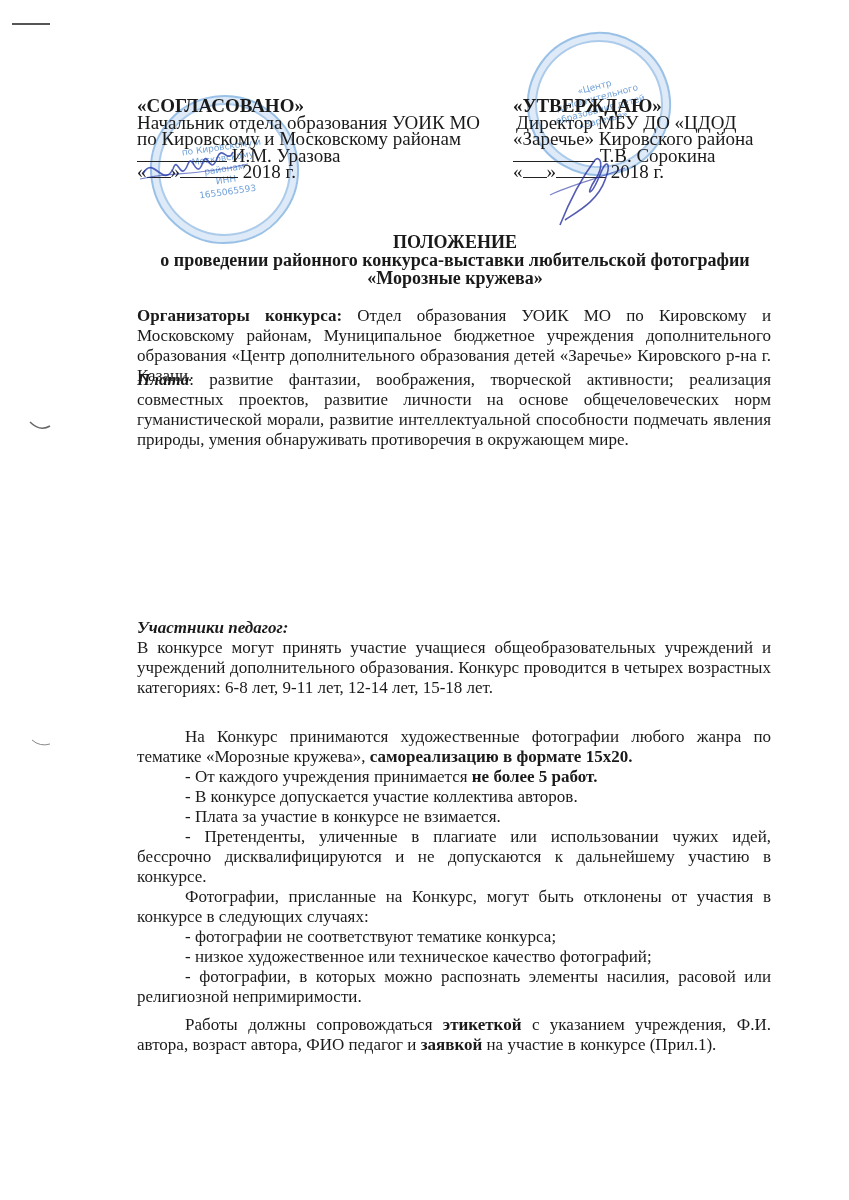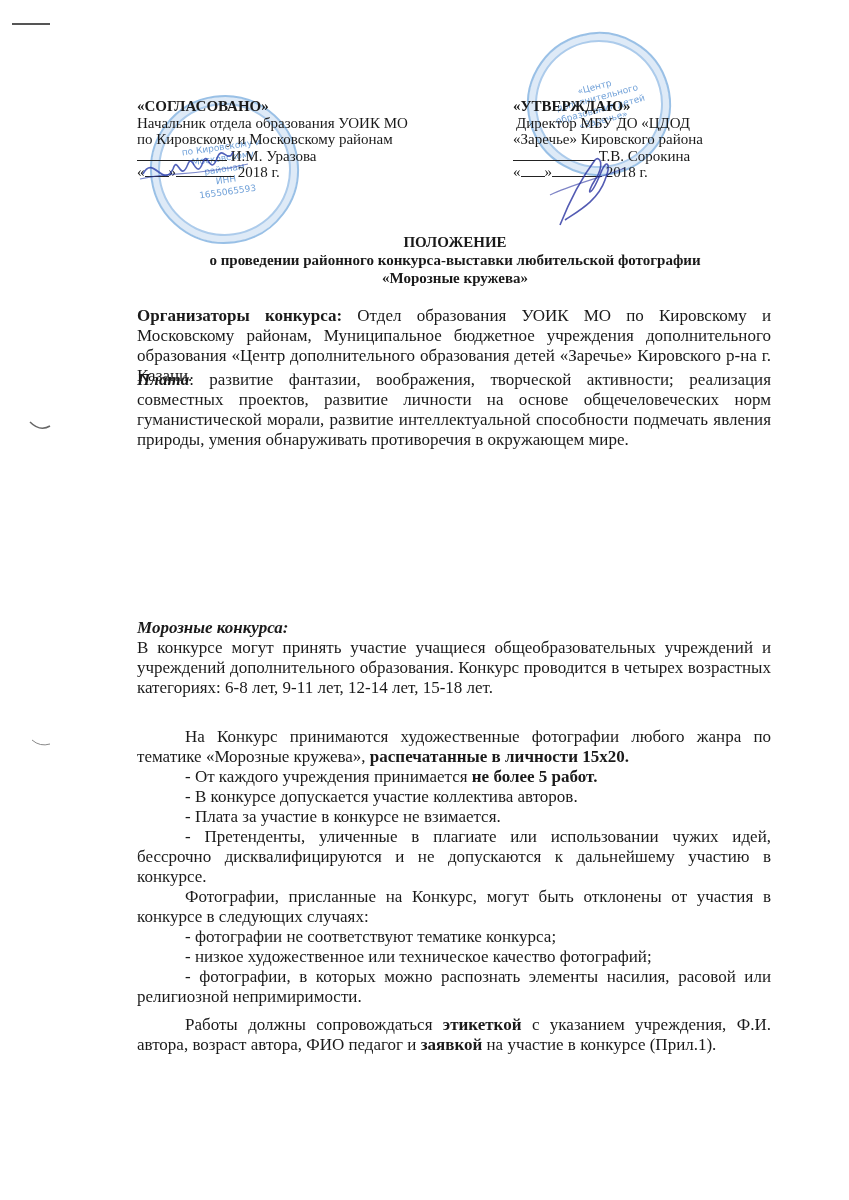--- a/index.html
+++ b/index.html
@@ -7,25 +7,25 @@
          font-family: "Liberation Serif", "DejaVu Serif", serif; color: #1a1a1a; }
   .page { position: absolute; left: 0; top: 0; width: 849px; height: 1200px; }
   .scan-mark { position: absolute; }
   .stamp { position: absolute; border-radius: 50%; border: 2px solid rgba(70,140,210,0.55);
            box-shadow: inset 0 0 0 6px rgba(255,255,255,0.6), inset 0 0 0 8px rgba(70,140,210,0.45);
            color: rgba(50,120,200,0.7); font-family: "DejaVu Sans", sans-serif; font-size: 9px;
            text-align: center; }
   .stamp .inner { position: absolute; left: 50%; top: 50%; transform: translate(-50%,-50%);
                   line-height: 1.25; width: 70%; }
   .sig { position: absolute; }
-  .approval { position: absolute; font-size: 15px; line-height: 16.5px; white-space: nowrap; }
+  .approval { position: absolute; font-size: 19px; line-height: 16.5px; white-space: nowrap; }
   .approval .head { font-weight: bold; }
   .uline { display: inline-block; border-bottom: 1px solid #222; height: 12px; vertical-align: baseline; }
   .title-block { position: absolute; left: 130px; width: 650px; top: 233px; text-align: center;
-                 font-weight: bold; font-size: 15px; line-height: 18px; }
+                 font-weight: bold; font-size: 18px; line-height: 18px; }
   .body { position: absolute; left: 137px; width: 634px; font-size: 17px; line-height: 20px;
           text-align: justify; }
   .body p { margin: 0; }
   .lbl-b { font-weight: bold; }
   .lbl-bi { font-weight: bold; font-style: italic; }
   .ind { text-indent: 48px; }
   .ind2 { padding-left: 48px; }
   b { font-weight: bold; }
 </style>
 </head>
@@ -105,26 +105,26 @@
   <div class="body" style="top:306px;">
     <p><span class="lbl-b">Организаторы конкурса:</span><span> Отдел образования УОИК МО по Кировскому и Московскому районам, Муниципальное бюджетное учреждения дополнительного образования «Центр дополнительного образования детей «Заречье» Кировского р-на г. Казани.</span></p>
   </div>
 
   <div class="body" style="top:370px;">
     <p><span class="lbl-bi">Плата</span><span>: развитие фантазии, воображения, творческой активности; реализация совместных проектов, развитие личности на основе общечеловеческих норм гуманистической морали, развитие интеллектуальной способности подмечать явления природы, умения обнаруживать противоречия в окружающем мире.</span></p>
   </div>
 
 
   <div class="body" style="top:618px;">
-    <p class="lbl-bi">Морозные конкурса:</p>
+    <p class="lbl-bi">Участники педагог:</p>
     <p>В конкурсе могут принять участие учащиеся общеобразовательных учреждений и учреждений дополнительного образования. Конкурс проводится в четырех возрастных категориях: 6-8 лет, 9-11 лет, 12-14 лет, 15-18 лет.</p>
   </div>
 
   <div class="body" style="top:727px;">
-    <p class="ind"><span>На Конкурс принимаются художественные фотографии любого жанра по тематике «Морозные кружева», </span><b>распечатанные в личности 15х20.</b></p>
+    <p class="ind"><span>На Конкурс принимаются художественные фотографии любого жанра по тематике «Морозные кружева», </span><b>самореализацию в формате 15х20.</b></p>
     <p class="ind2"><span>- От каждого учреждения принимается </span><b>не более 5 работ.</b></p>
     <p class="ind2">- В конкурсе допускается участие коллектива авторов.</p>
     <p class="ind2">- Плата за участие в конкурсе не взимается.</p>
     <p class="ind">- Претенденты, уличенные в плагиате или использовании чужих идей, бессрочно дисквалифицируются и не допускаются к дальнейшему участию в конкурсе.</p>
     <p class="ind">Фотографии, присланные на Конкурс, могут быть отклонены от участия в конкурсе в следующих случаях:</p>
     <p class="ind2">- фотографии не соответствуют тематике конкурса;</p>
     <p class="ind2">- низкое художественное или техническое качество фотографий;</p>
     <p class="ind">- фотографии, в которых можно распознать элементы насилия, расовой или религиозной непримиримости.</p>
   </div>
 

